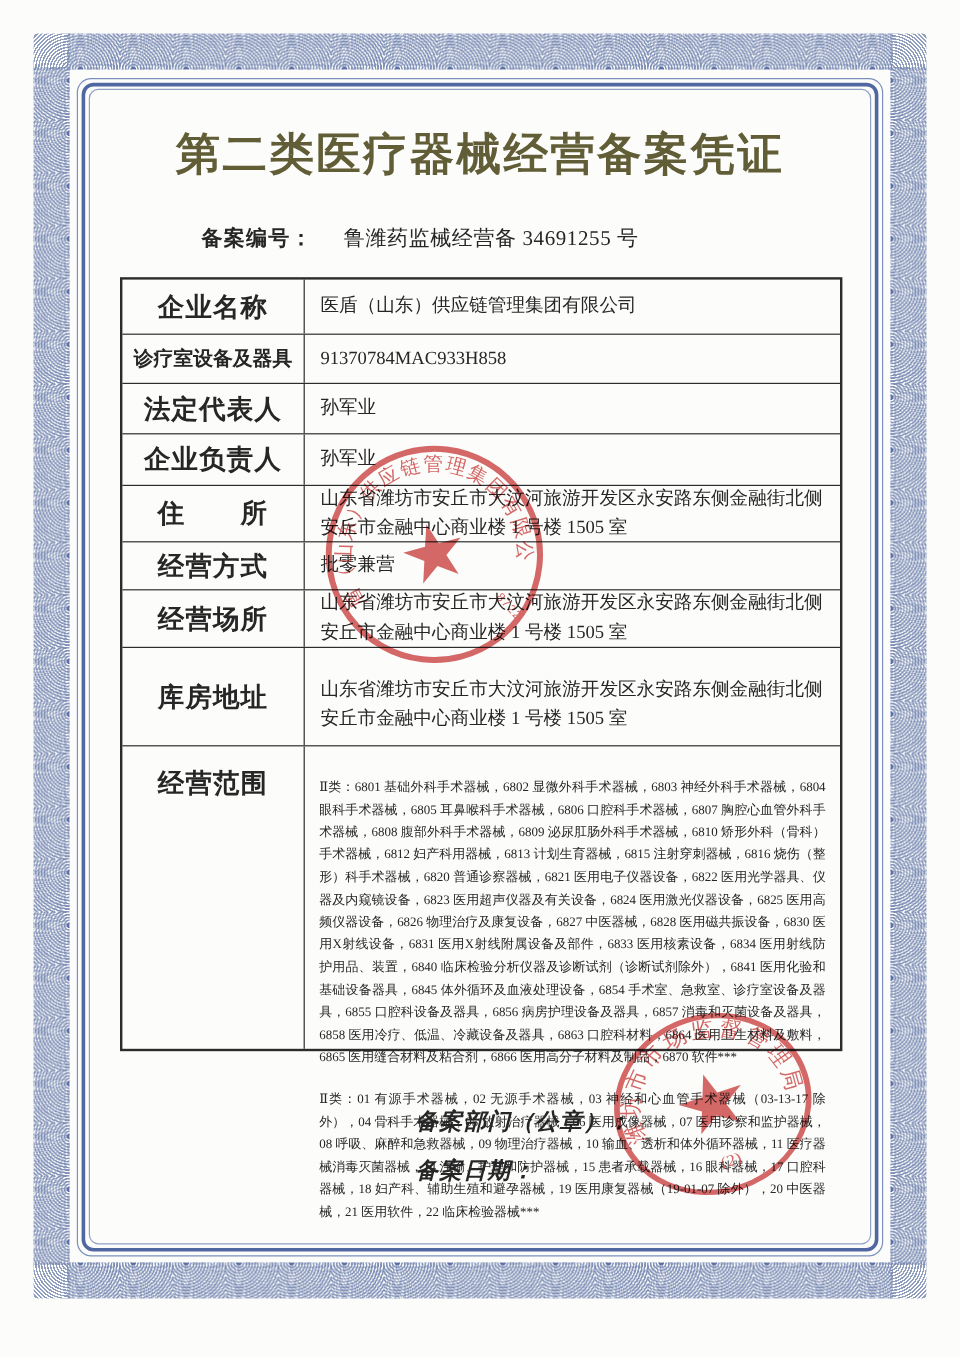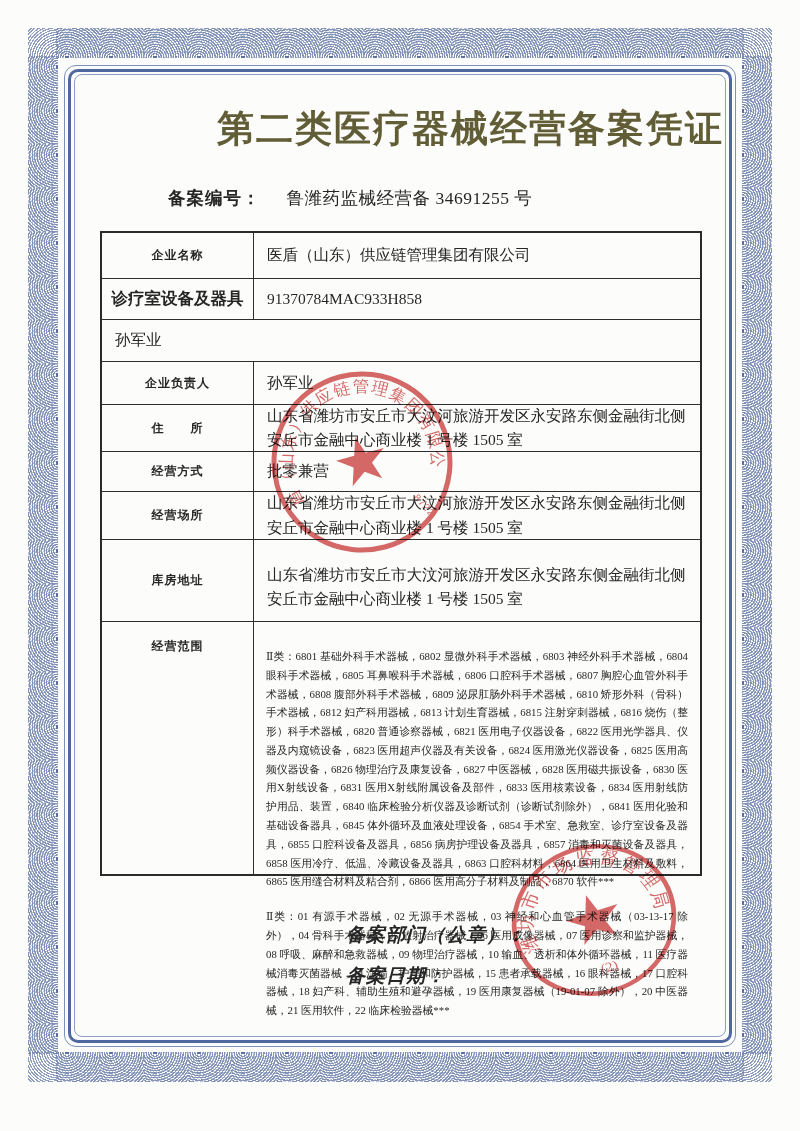--- a/index.html
+++ b/index.html
@@ -39,30 +39,30 @@
   .c-tl{left:28px;top:28px;background:repeating-radial-gradient(circle at 100% 100%, transparent 0 1.2px, rgba(116,134,176,.8) 1.2px 2.4px);}
   .c-tr{right:28px;top:28px;background:repeating-radial-gradient(circle at 0% 100%, transparent 0 1.2px, rgba(116,134,176,.8) 1.2px 2.4px);}
   .c-bl{left:28px;bottom:49px;background:repeating-radial-gradient(circle at 100% 0%, transparent 0 1.2px, rgba(116,134,176,.8) 1.2px 2.4px);}
   .c-br{right:28px;bottom:49px;background:repeating-radial-gradient(circle at 0% 0%, transparent 0 1.2px, rgba(116,134,176,.8) 1.2px 2.4px);}
   
   .f1{position:absolute;left:64px;right:64px;top:65px;bottom:84px;border:1.5px solid #7b90bc;border-radius:12px;}
   .f2{position:absolute;left:68px;right:68px;top:69px;bottom:88px;border:3px solid #5068a2;border-radius:10px;}
   .f3{position:absolute;left:74px;right:74px;top:74px;bottom:94px;border:1px solid #8ea0c6;border-radius:8px;}
   
   .content{position:absolute;left:76px;top:76px;width:648px;}
-  .title{margin-top:28px;text-align:right;font-size:37px;font-weight:bold;
+  .title{margin-top:28px;text-align:center;font-size:37px;font-weight:bold;
     letter-spacing:2px;color:#615d36;}
   .filing{margin-top:32px;margin-left:92px;font-size:17.5px;display:flex;align-items:baseline;}
   .filing .lab{font-weight:600;letter-spacing:1px;}
   .filing .val{margin-left:26px;letter-spacing:.5px;}
   .cert-table{margin-left:24px;margin-top:21px;width:602px;border:2px solid #2b2b2b;box-sizing:border-box;}
   .trow{display:flex;border-top:1.5px solid #2e2e2e;box-sizing:border-box;}
   .trow:first-child{border-top:none;}
   .lcell{width:152px;flex:0 0 152px;border-right:1.5px solid #2e2e2e;display:flex;
-    align-items:center;justify-content:center;font-weight:600;font-size:12px;
+    align-items:center;justify-content:center;font-weight:600;font-size:22px;
     letter-spacing:1px;box-sizing:border-box;text-align:center;}
   .vcell{flex:1;display:flex;align-items:center;padding:4px 13px;font-size:15.5px;line-height:1.55;box-sizing:border-box;}
   .scope .lcell{align-items:flex-start;padding-top:16px;}
   .scope .vcell{display:block;padding:9px 12px 6px 12px;font-size:10.8px;line-height:1.74;text-align:justify;}
   .scope p{margin:16px 0 2px 0;}
   .footer{position:absolute;left:346px;top:922px;font-size:19px;font-style:italic;}
   .footer .line{margin-bottom:15px;display:flex;align-items:baseline;}
   .footer .lab{font-weight:600;letter-spacing:1px;}
   .footer .val{margin-left:10px;letter-spacing:1px;}
   
@@ -99,20 +99,21 @@
     <div class="cert-table">
       <div class="trow" style="height:45px">
         <div class="lcell">企业名称</div>
         <div class="vcell">医盾（山东）供应链管理集团有限公司</div>
       </div>
       <div class="trow" style="height:41px">
         <div class="lcell" style="font-size:16.5px;letter-spacing:0">诊疗室设备及器具</div>
         <div class="vcell">91370784MAC933H858</div>
       </div>
       <div class="trow" style="height:42px">
+        <div class="lcell">法定代表人</div>
         <div class="vcell">孙军业</div>
       </div>
       <div class="trow" style="height:43px">
         <div class="lcell">企业负责人</div>
         <div class="vcell">孙军业</div>
       </div>
       <div class="trow" style="height:47px">
         <div class="lcell">住　　所</div>
         <div class="vcell">山东省潍坊市安丘市大汶河旅游开发区永安路东侧金融街北侧安丘市金融中心商业楼 1 号楼 1505 室</div>
       </div>

